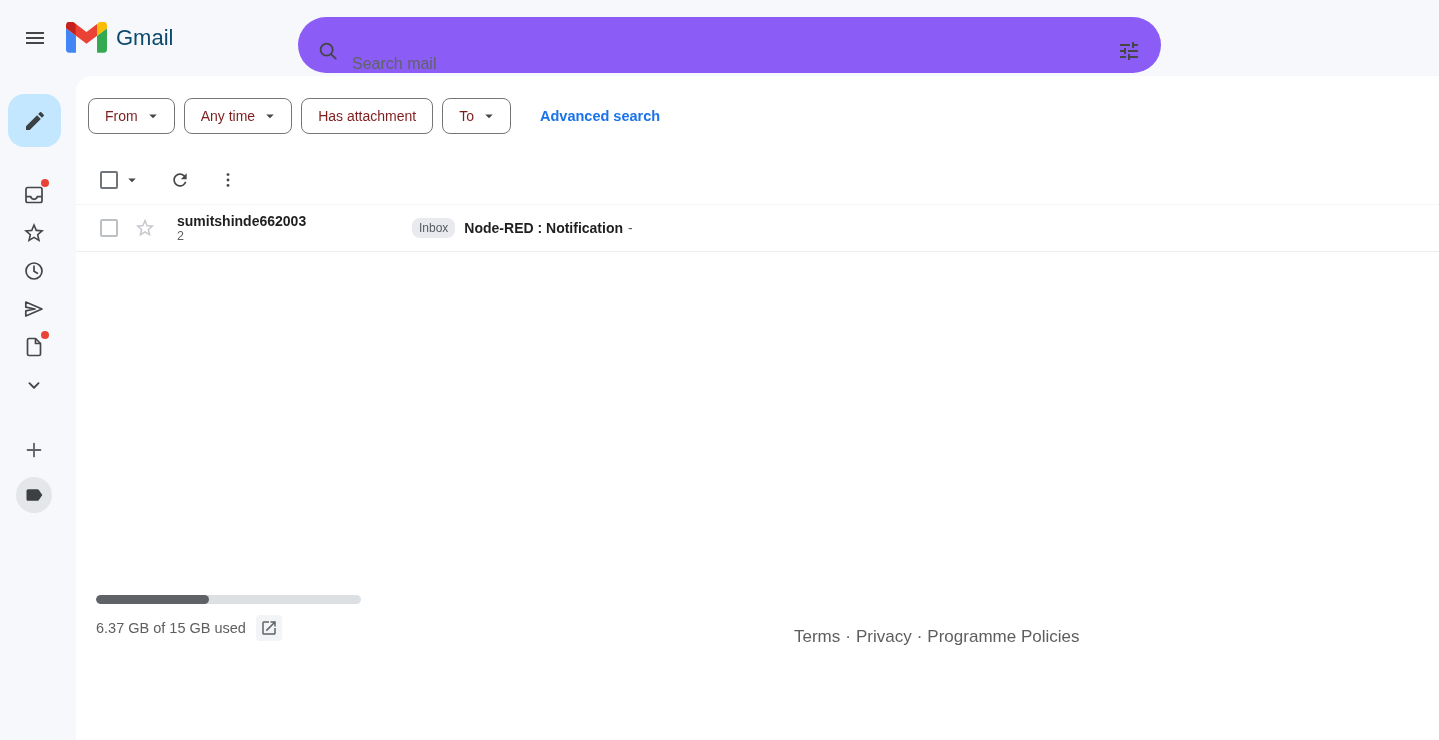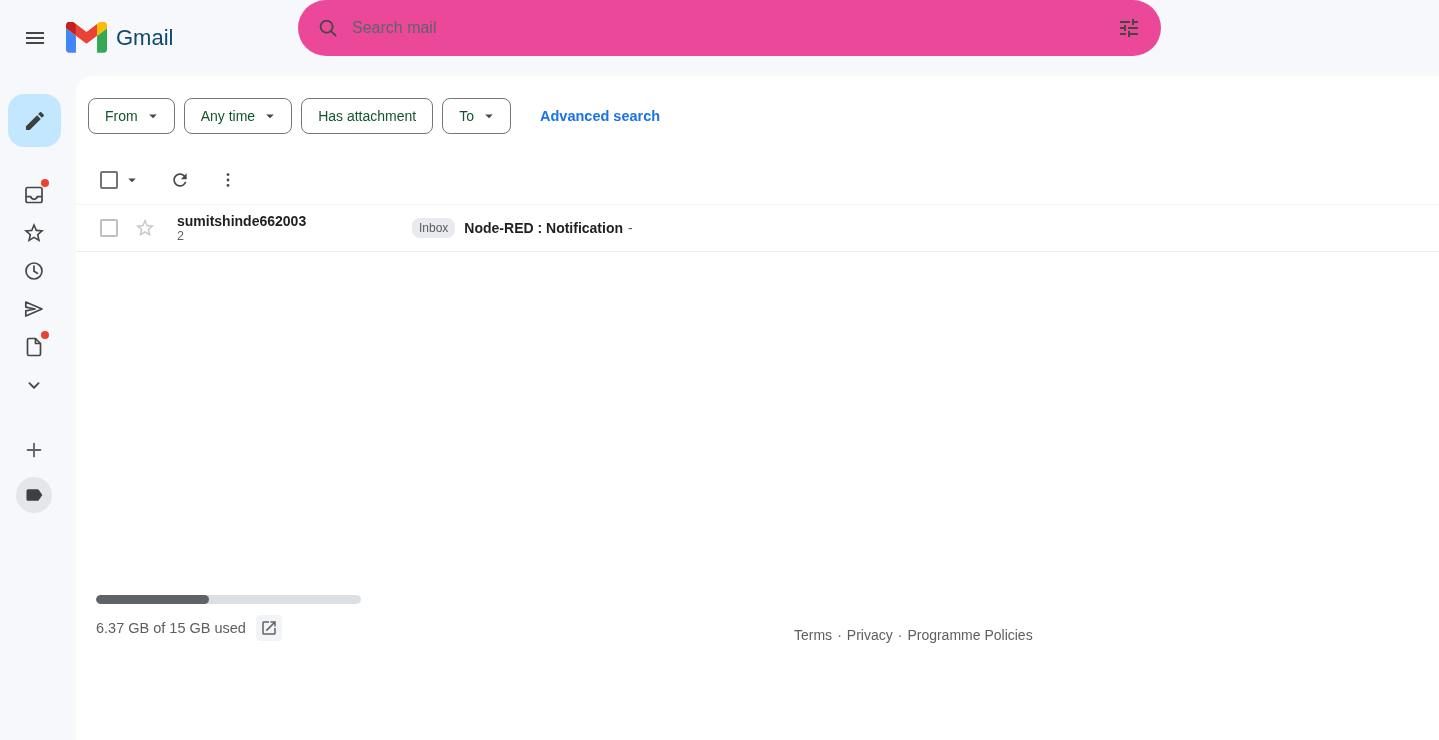--- a/index.html
+++ b/index.html
@@ -17,23 +17,23 @@
   .header { position: absolute; left: 0; top: 0; right: 0; height: 76px; }
   .menu-btn {
     position: absolute; left: 11px; top: 14px; width: 48px; height: 48px;
     border-radius: 50%; display: flex; align-items: center; justify-content: center;
     cursor: pointer; background: transparent; border: none;
   }
   .logo { position: absolute; left: 66px; top: 22px; display: flex; align-items: center; gap: 9px; cursor: pointer; }
   .logo-text { font-size: 22px; color: #0c4a6e; }
 
   .search-bar {
-    position: absolute; left: 298px; top: 0; width: 863px; height: 56px;
-    background: #ec4899; border-radius: 28px;
-    display: flex; align-items: center;
+    position: absolute; left: 298px; top: 17px; width: 863px; height: 56px;
+    background: #8b5cf6; border-radius: 28px;
+    display: flex; align-items: flex-end;
   }
   .search-btn, .tune-btn {
     width: 44px; height: 44px; border-radius: 50%; border: none; background: transparent;
     display: flex; align-items: center; justify-content: center; cursor: pointer; flex: 0 0 auto;
   }
   .search-btn { margin-left: 8px; }
   .tune-btn { margin-right: 10px; }
   .search-input {
     flex: 1; border: none; outline: none; background: transparent;
     font-family: "Liberation Sans", sans-serif; font-size: 16px; color: #202124; padding: 0 8px 0 2px;
@@ -67,21 +67,21 @@
     position: absolute; left: 76px; top: 76px; right: 0; bottom: 0;
     background: #ffffff; border-top-left-radius: 16px;
   }
 
   
   .chips-row { position: absolute; left: 12px; top: 22px; display: flex; align-items: center; gap: 9px; }
   .chip {
     height: 36px; display: flex; align-items: center; gap: 6px;
     padding: 0 12px 0 16px; background: #fff;
     border: 1px solid #747775; border-radius: 8px;
-    font-family: "Liberation Sans", sans-serif; font-size: 14px; font-weight: 500; color: #14532d;
+    font-family: "Liberation Sans", sans-serif; font-size: 14px; font-weight: 500; color: #7f1d1d;
     cursor: pointer;
   }
   .chip.no-arrow { padding: 1px 16px; }
   .advanced-link {
     margin-left: 20px; color: #1a73e8; font-size: 14.5px; font-weight: 600;
     text-decoration: none; cursor: pointer;
   }
 
   
   .toolbar { position: absolute; left: 0; top: 82px; height: 44px; padding-left: 24px; display: flex; align-items: center; }
@@ -125,21 +125,21 @@
   }
   .progress-fill { height: 100%; border-radius: 5px; background: #5f6368; width: 42%; }
   .storage-line { margin-top: 11px; display: flex; align-items: center; }
   .storage-text { font-size: 14.5px; color: #5e5e5e; }
   .ext-btn {
     margin-left: 10px; width: 26px; height: 26px; border: none; border-radius: 4px;
     background: #f2f4f6; display: flex; align-items: center; justify-content: center; cursor: pointer;
   }
 
   
-  .footer { position: absolute; left: 718px; top: 551px; font-size: 14px; color: #5e5e5e; white-space: nowrap; }
+  .footer { position: absolute; left: 718px; top: 551px; font-size: 17px; color: #5e5e5e; white-space: nowrap; }
   .footer a { color: #5e5e5e; text-decoration: none; cursor: pointer; }
   .footer .fsep { margin: 0 5px; }
 </style>
 <title>Gmail</title></head>
 <body>
 
 <div class="header">
   <button class="menu-btn">
     <svg width="24" height="24" viewBox="0 0 24 24">
       <path fill="#444746" d="M3 6h18v2H3zM3 11h18v2H3zM3 16h18v2H3z"></path>

